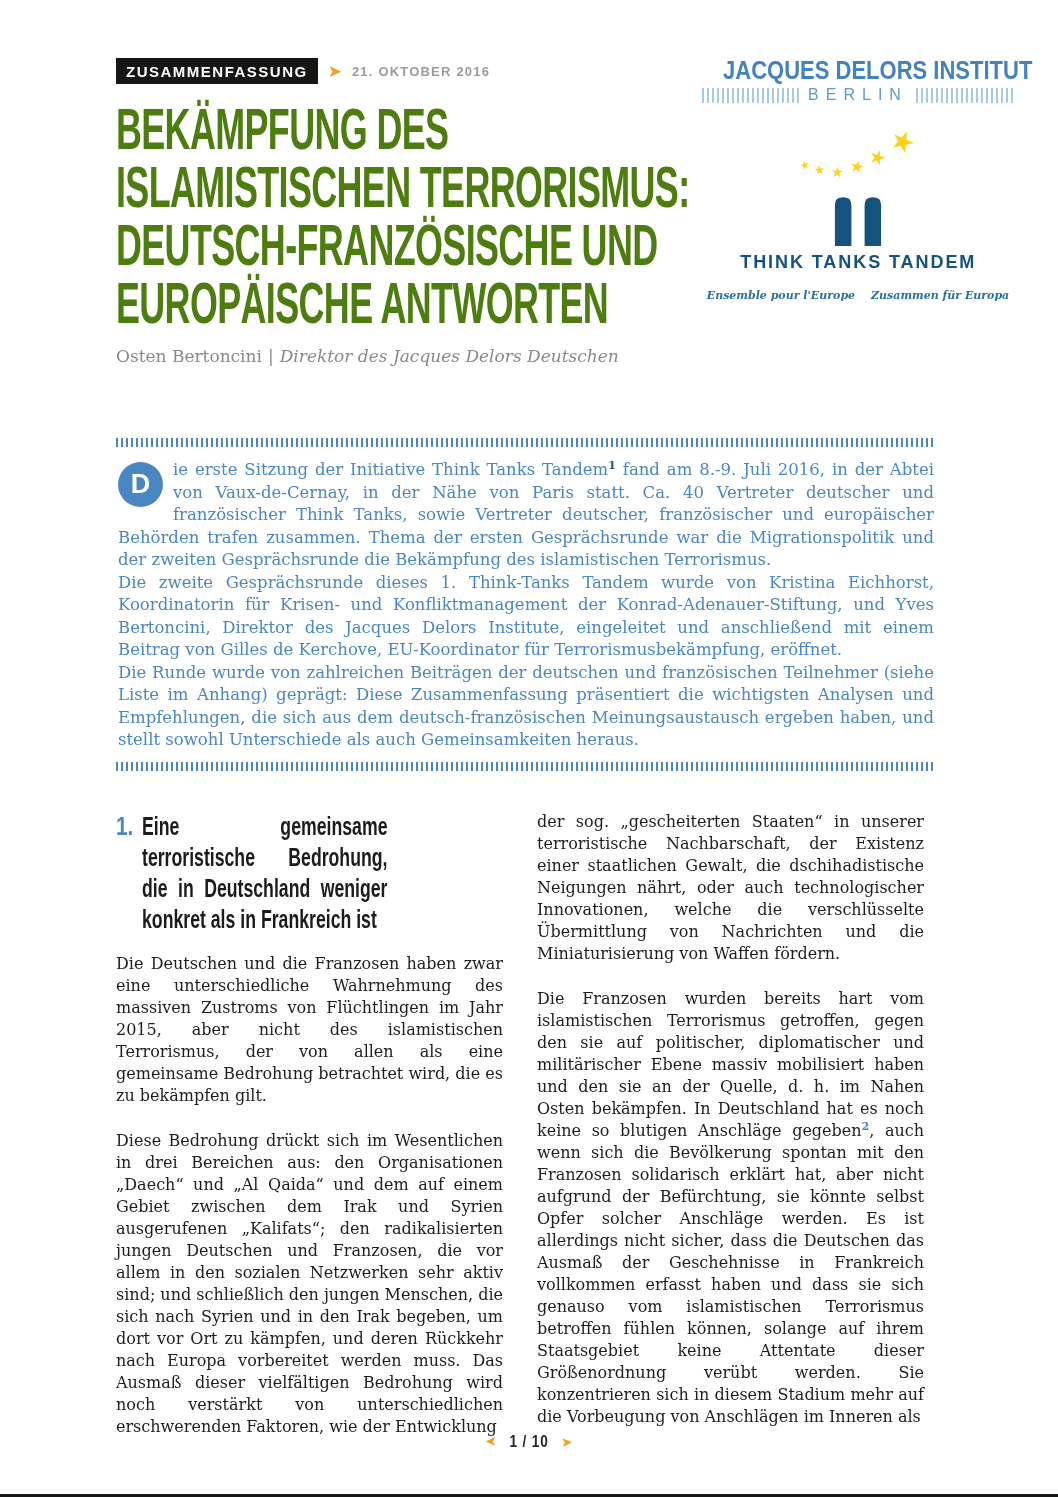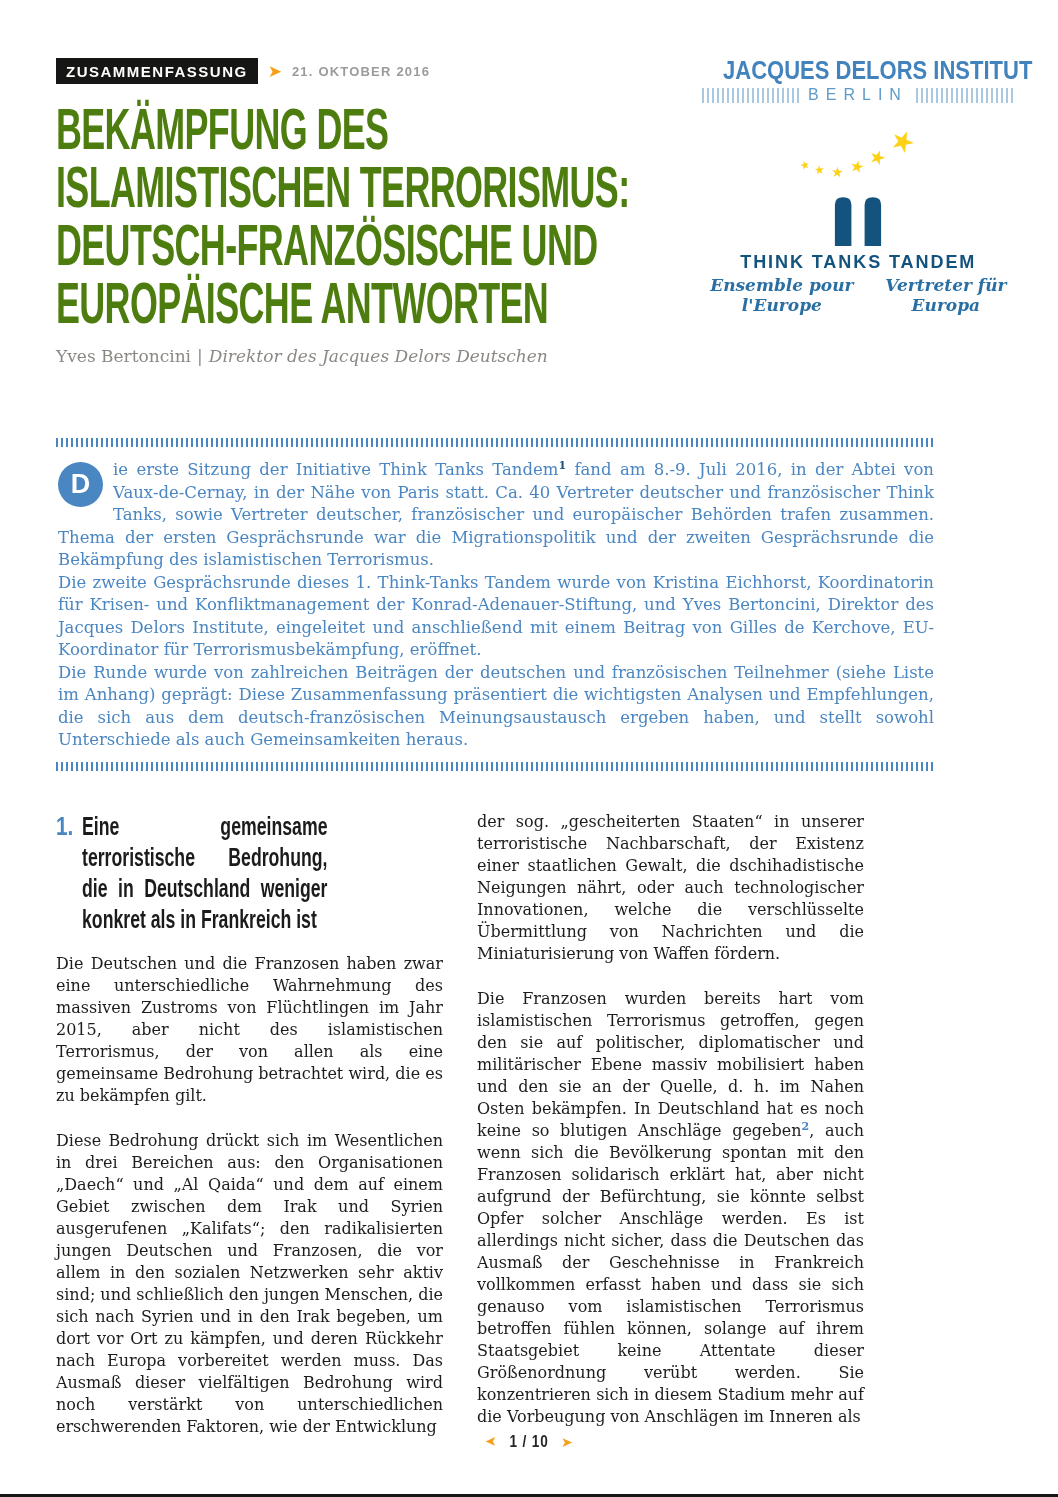--- a/index.html
+++ b/index.html
@@ -1,21 +1,21 @@
 <!DOCTYPE html>
 <html lang="de"><head>
 <meta charset="utf-8">
 <style>
   * { margin:0; padding:0; box-sizing:border-box; }
   html,body { background:#ffffff; }
   body {
     width:1058px; height:1497px; position:relative; overflow:hidden;
     font-family:"DejaVu Serif", serif; color:#1d1d1b;
   }
-  .page { position:absolute; inset:0; padding:58px 122px 0 56px; }
+  .page { position:absolute; inset:0; padding:58px 122px 0 116px; }
 
   
   .tag-row { display:flex; align-items:center; gap:10px; font-family:"Liberation Sans",sans-serif; }
   .tag {
     background:#161615; color:#ffffff; font-weight:bold; font-size:15px;
     letter-spacing:1.5px; padding:5px 10px 4px 10px; white-space:nowrap;
   }
   .arrow-orange { color:#f6a01a; font-size:17px; line-height:1; font-family:"DejaVu Sans",sans-serif; }
   .date { color:#9b9b9b; font-weight:bold; font-size:13px; letter-spacing:1.2px; white-space:nowrap; }
 
@@ -43,21 +43,21 @@
   }
   .tandem { margin-top:24px; position:relative; }
   .stars { position:relative; height:52px; }
   .star { position:absolute; color:#fcd116; font-family:"DejaVu Sans",sans-serif; line-height:1; }
   .arch { display:block; margin:0 auto; }
   .tandem-name {
     display:inline-block; white-space:nowrap; margin-top:5px;
     font-family:"Liberation Sans",sans-serif; font-weight:bold; font-size:19px;
     letter-spacing:2px; color:#14537e; transform:scaleX(0.95); transform-origin:center;
   }
-  .taglines { margin-top:2px; font-style:italic; font-weight:bold; font-size:17px; color:#2a6fa3;
+  .taglines { margin-top:16px; font-style:italic; font-weight:bold; font-size:11px; color:#2a6fa3;
     display:flex; justify-content:center; gap:16px; }
 
   
   .abstract { margin-top:72px; }
   .dotline { height:9px; background:repeating-linear-gradient(90deg,#4a86c2 0 2px, transparent 2px 5px); }
   .abstract-body { padding:12px 2px 10px 2px; color:#4a86c2; font-size:16.5px; line-height:22.5px;
     text-align:justify; hyphens:auto; }
   .abstract-body p { margin:0; }
   .dropcap {
     float:left; width:45px; height:45px; border-radius:50%; background:#4a86c2;
@@ -100,21 +100,21 @@
   </div>
 
   <h1>
     <span class="tline">BEKÄMPFUNG DES</span>
     <span class="tline">ISLAMISTISCHEN TERRORISMUS:</span>
     <span class="tline">DEUTSCH-FRANZÖSISCHE UND</span>
     <span class="tline">EUROPÄISCHE ANTWORTEN</span>
   </h1>
 
   <div class="author">
-    <span>Yves Bertoncini</span><span class="sep">|</span><span class="role">Direktor des Jacques Delors Deutschen</span>
+    <span>Osten Bertoncini</span><span class="sep">|</span><span class="role">Direktor des Jacques Delors Deutschen</span>
   </div>
 
   <div class="logo">
     <span class="jdi-name">JACQUES DELORS INSTITUT</span>
     <div class="berlin-row">
       <div class="berlin-bars"></div>
       <span class="berlin">BERLIN</span>
       <div class="berlin-bars"></div>
     </div>
     <div class="tandem">
@@ -129,21 +129,21 @@
       <svg class="arch" width="104" height="66" viewBox="0 0 120 80">
         <path fill="#14537e" fill-rule="evenodd" d="
           M8,78 L8,20 Q8,6 24,6 L96,6 Q112,6 112,20 L112,78 L106,78 Z
           M8,78 L112,78 L112,20 Q112,6 96,6 L24,6 Q8,6 8,20 Z
           M32,80 L32,30 Q32,21 42,21 Q52,21 52,30 L52,80 Z
           M68,80 L68,30 Q68,21 78,21 Q88,21 88,30 L88,80 Z"></path>
       </svg>
       <span class="tandem-name">THINK TANKS TANDEM</span>
       <div class="taglines">
         <span>Ensemble pour l'Europe</span>
-        <span>Vertreter für Europa</span>
+        <span>Zusammen für Europa</span>
       </div>
     </div>
   </div>
 
   <section class="abstract">
     <div class="dotline"></div>
     <div class="abstract-body">
       <p>
         <span class="dropcap">D</span><span>ie erste Sitzung der Initiative Think Tanks Tandem</span><span class="sup1">1</span><span> fand am 8.-9. Juli 2016, in der Abtei von Vaux-de-Cernay, in der Nähe von Paris statt. Ca. 40 Vertreter deutscher und französischer Think Tanks, sowie Vertreter deutscher, französischer und europäischer Behörden trafen zusammen. Thema der ersten Gesprächsrunde war die Migrationspolitik und der zweiten Gesprächsrunde die Bekämpfung des islamistischen Terrorismus.</span>
       </p>

